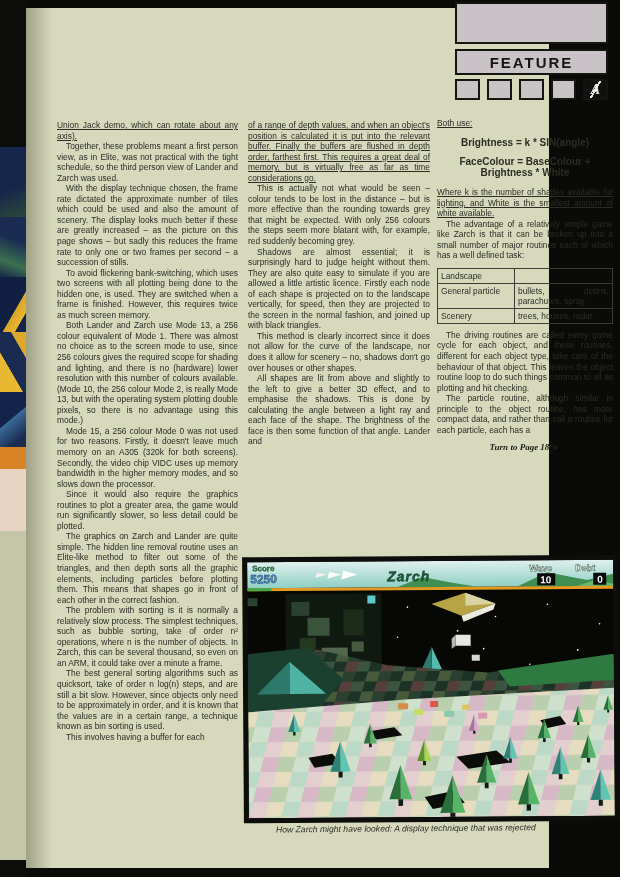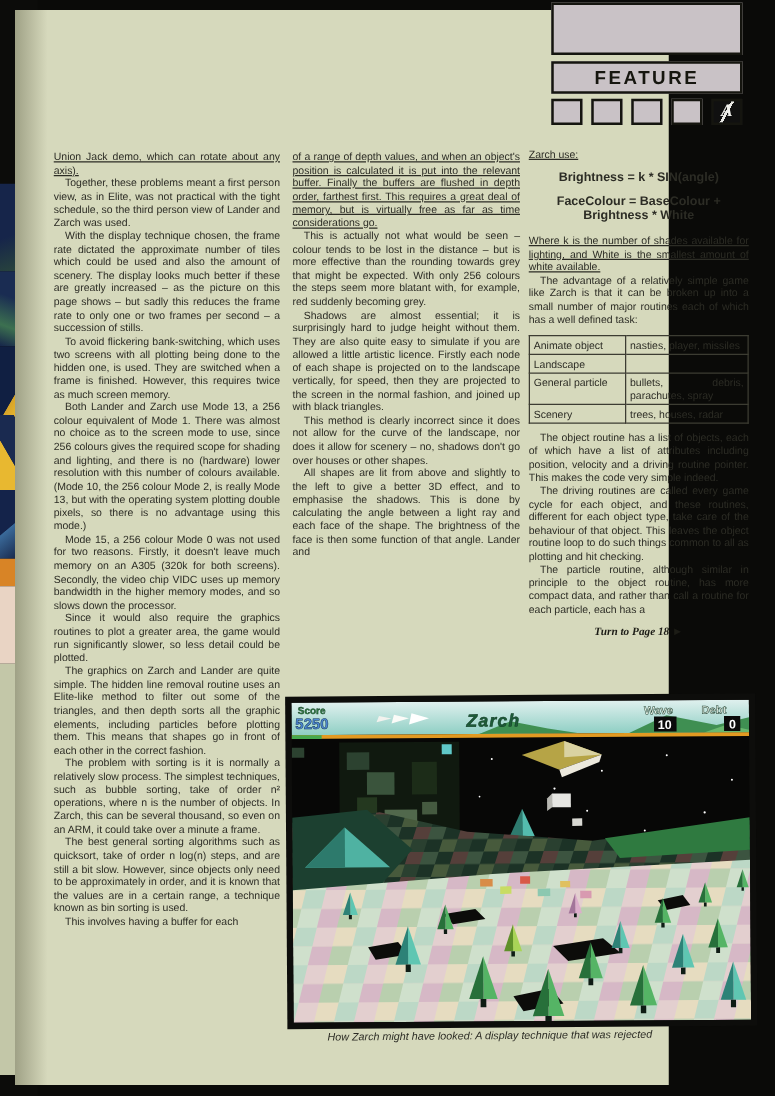--- a/index.html
+++ b/index.html
@@ -6,21 +6,21 @@
   html,body { width:620px; height:877px; background:#0a0a08; overflow:hidden; }
   body { font-family:"Liberation Sans", sans-serif; }
 
   .scan { position:relative; width:620px; height:877px; background:#0a0a08; }
 
   
   .edge-strip { position:absolute; left:0; top:0; width:30px; height:877px; }
   .edge-strip .seg { position:absolute; left:0; width:30px; }
 
   
-  .page { position:absolute; left:12px; top:8px; width:523px; height:860px;
+  .page { position:absolute; left:26px; top:8px; width:523px; height:860px;
           background:#d6d9bc;padding-left:47px; }
   .page::before { content:""; position:absolute; left:0; top:0; bottom:0; width:26px;
           background:linear-gradient(90deg, rgba(70,70,45,.38), rgba(70,70,45,0));
           pointer-events:none; z-index:5;}
 
   
   .feature-block { position:absolute; left:429px; top:-6px; width:153px; }
   .feature-box { height:42px; background:#c9c2c6; border:2px solid #15150f; }
   .feature-banner { margin-top:5px; height:26px; background:#c9c2c6; border:2px solid #15150f;
           display:flex; align-items:center; justify-content:center;
@@ -119,48 +119,43 @@
 
     <div class="col col-2">
       <p class="noindent">of a range of depth values, and when an object's position is calculated it is put into the relevant buffer. Finally the buffers are flushed in depth order, farthest first. This requires a great deal of memory, but is virtually free as far as time considerations go.</p>
       <p>This is actually not what would be seen – colour tends to be lost in the distance – but is more effective than the rounding towards grey that might be expected. With only 256 colours the steps seem more blatant with, for example, red suddenly becoming grey.</p>
       <p>Shadows are almost essential; it is surprisingly hard to judge height without them. They are also quite easy to simulate if you are allowed a little artistic licence. Firstly each node of each shape is projected on to the landscape vertically, for speed, then they are projected to the screen in the normal fashion, and joined up with black triangles.</p>
       <p>This method is clearly incorrect since it does not allow for the curve of the landscape, nor does it allow for scenery – no, shadows don't go over houses or other shapes.</p>
       <p>All shapes are lit from above and slightly to the left to give a better 3D effect, and to emphasise the shadows. This is done by calculating the angle between a light ray and each face of the shape. The brightness of the face is then some function of that angle. Lander and</p>
     </div>
 
     <div class="col col-3">
-      <p class="noindent">Zarch use:</p>
+      <p class="noindent">Both use:</p>
       <p class="formula">Brightness = k * SIN(angle)</p>
       <p class="formula">FaceColour = BaseColour + Brightness * White</p>
       <p class="noindent">Where k is the number of shades available for lighting, and White is the smallest amount of white available.</p>
       <p>The advantage of a relatively simple game like Zarch is that it can be broken up into a small number of major routines each of which has a well defined task:</p>
 
       <table class="routines">
         <tbody>
-          <tr>
-            <td class="c1">Animate object</td>
-            <td>nasties, player, missiles</td>
-          </tr>
           <tr>
             <td class="c1">Landscape</td>
             <td></td>
           </tr>
           <tr>
             <td class="c1">General particle</td>
             <td>bullets, debris, parachutes, spray</td>
           </tr>
           <tr>
             <td class="c1">Scenery</td>
             <td>trees, houses, radar</td>
           </tr>
         </tbody>
       </table>
 
-      <p>The object routine has a list of objects, each of which have a list of attributes including position, velocity and a driving routine pointer. This makes the code very simple indeed.</p>
       <p>The driving routines are called every game cycle for each object, and these routines, different for each object type, take care of the behaviour of that object. This leaves the object routine loop to do such things common to all as plotting and hit checking.</p>
       <p>The particle routine, although similar in principle to the object routine, has more compact data, and rather than call a routine for each particle, each has a</p>
       <div class="turn-to">
         <span>Turn to Page 18</span>
         <span class="arrow">►</span>
       </div>
     </div>
 
     <div class="game-shot">
       <svg viewBox="0 0 366 256">

